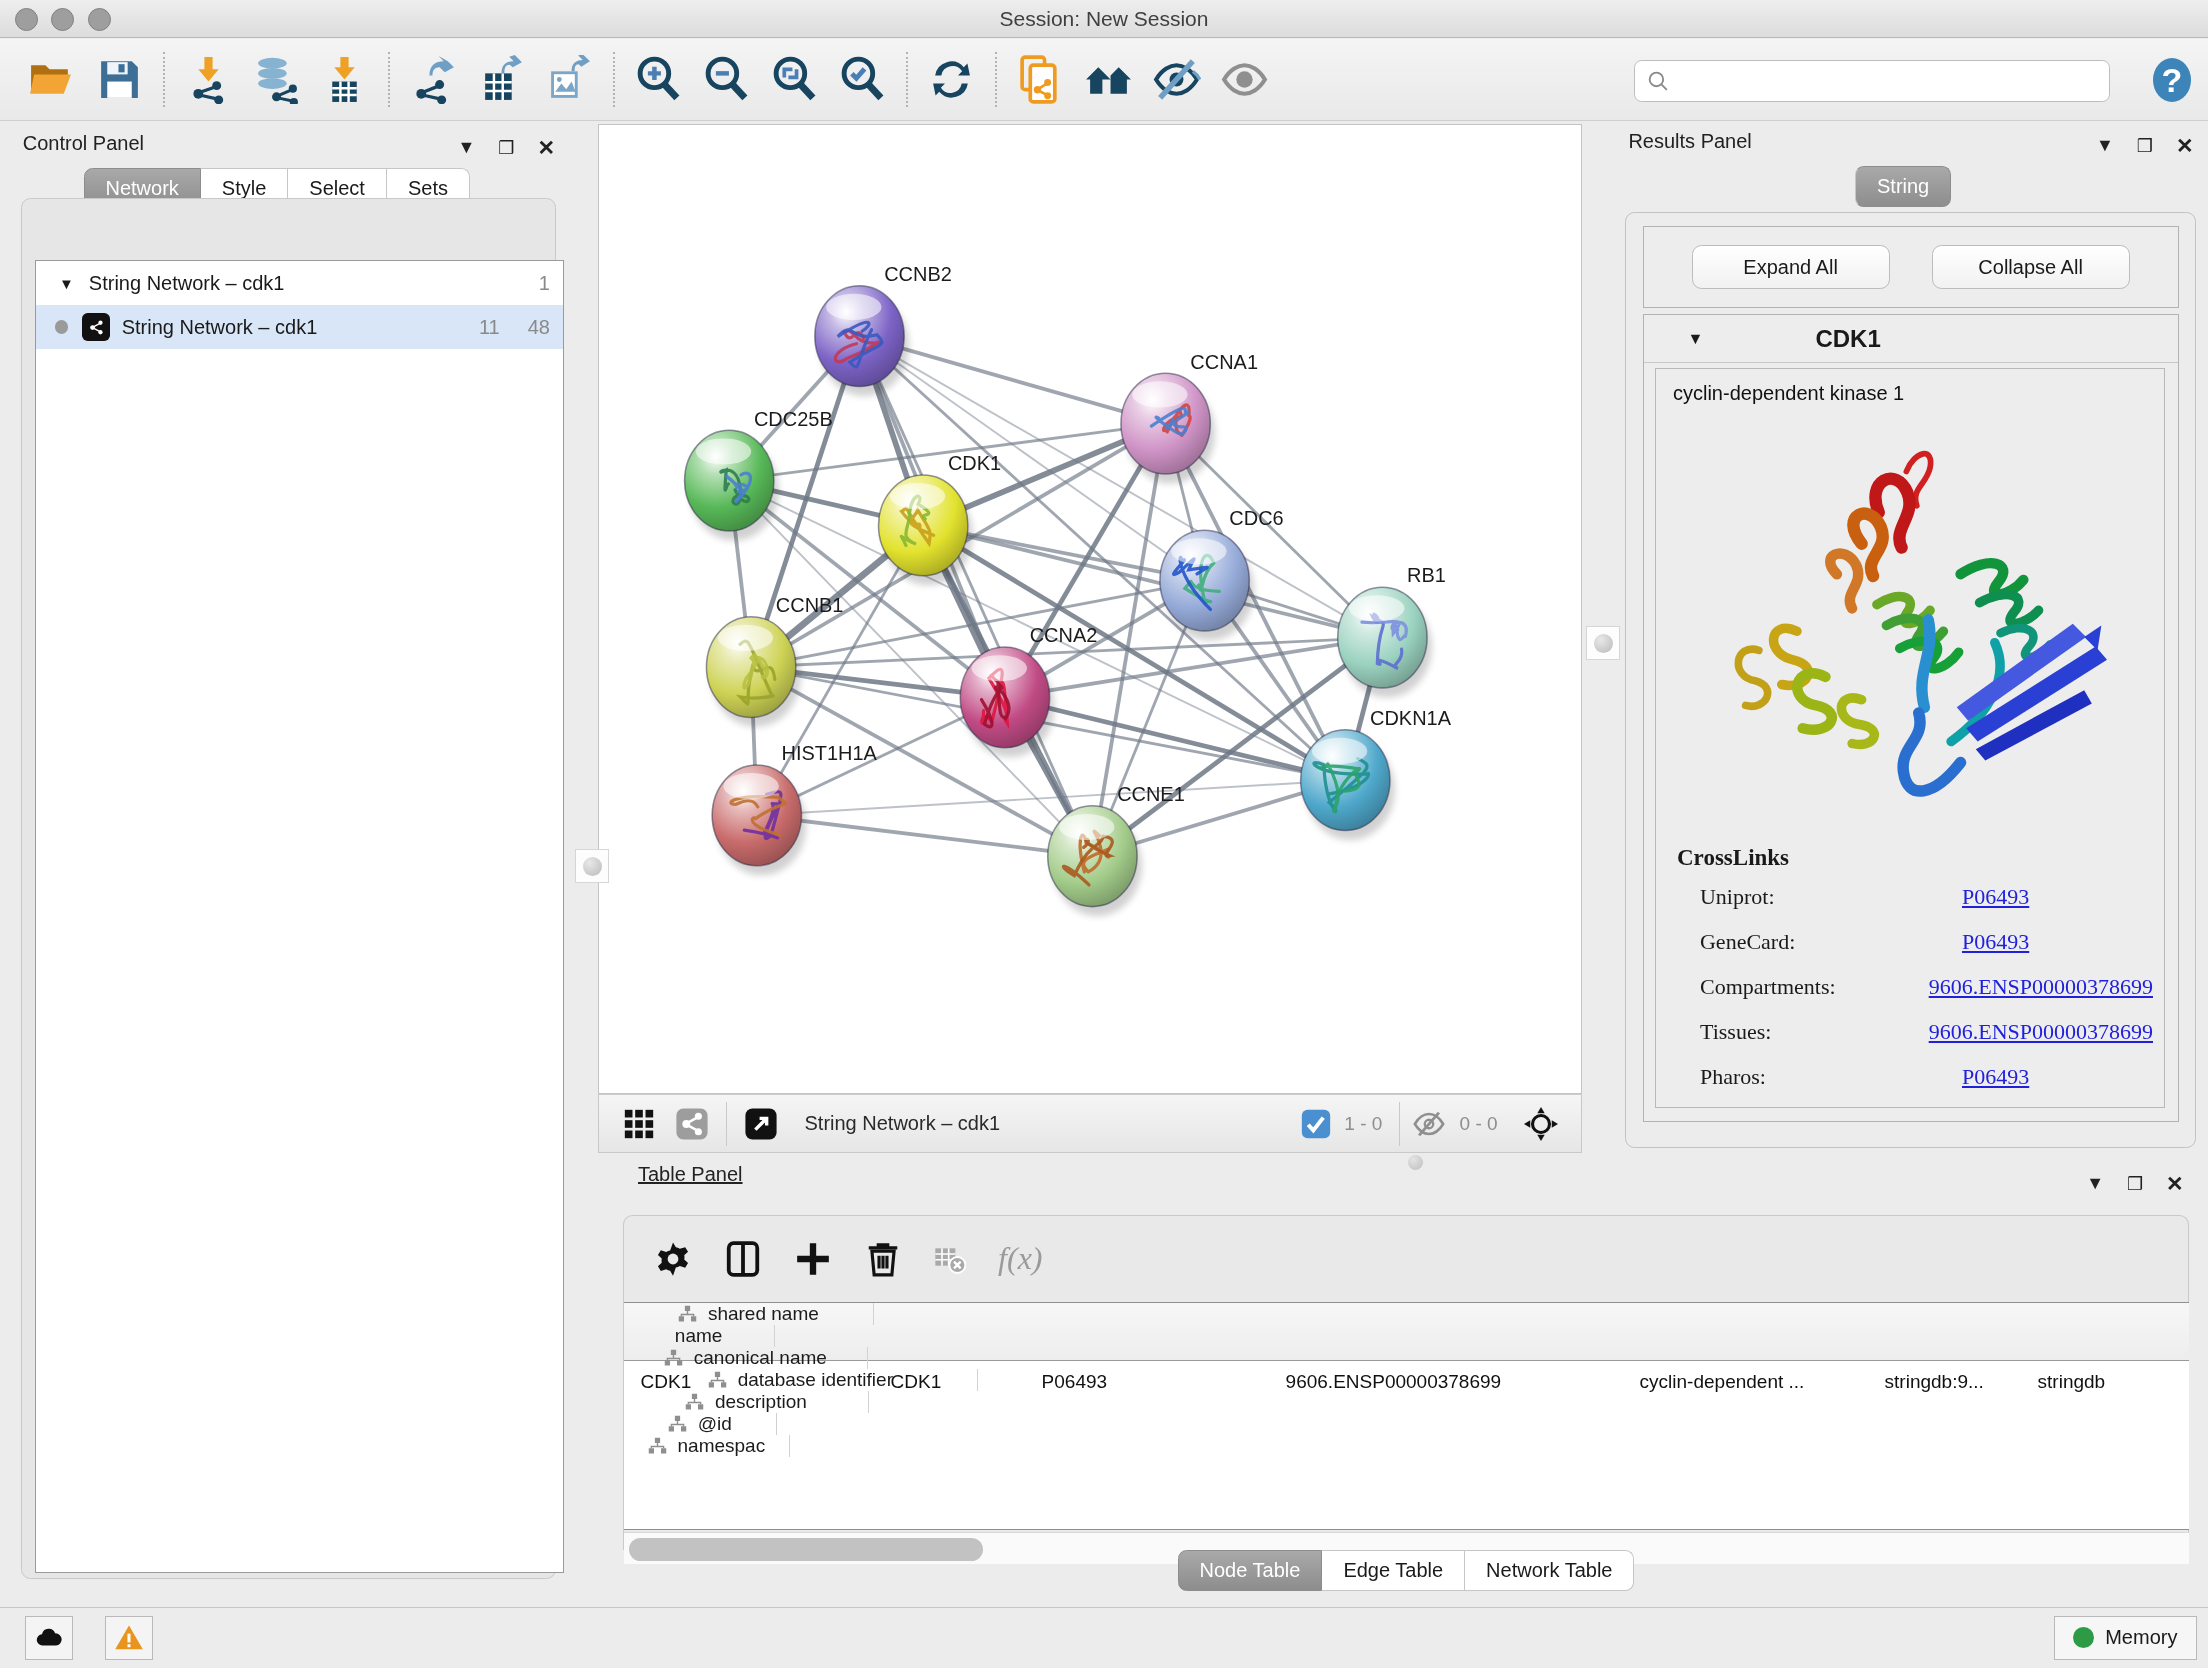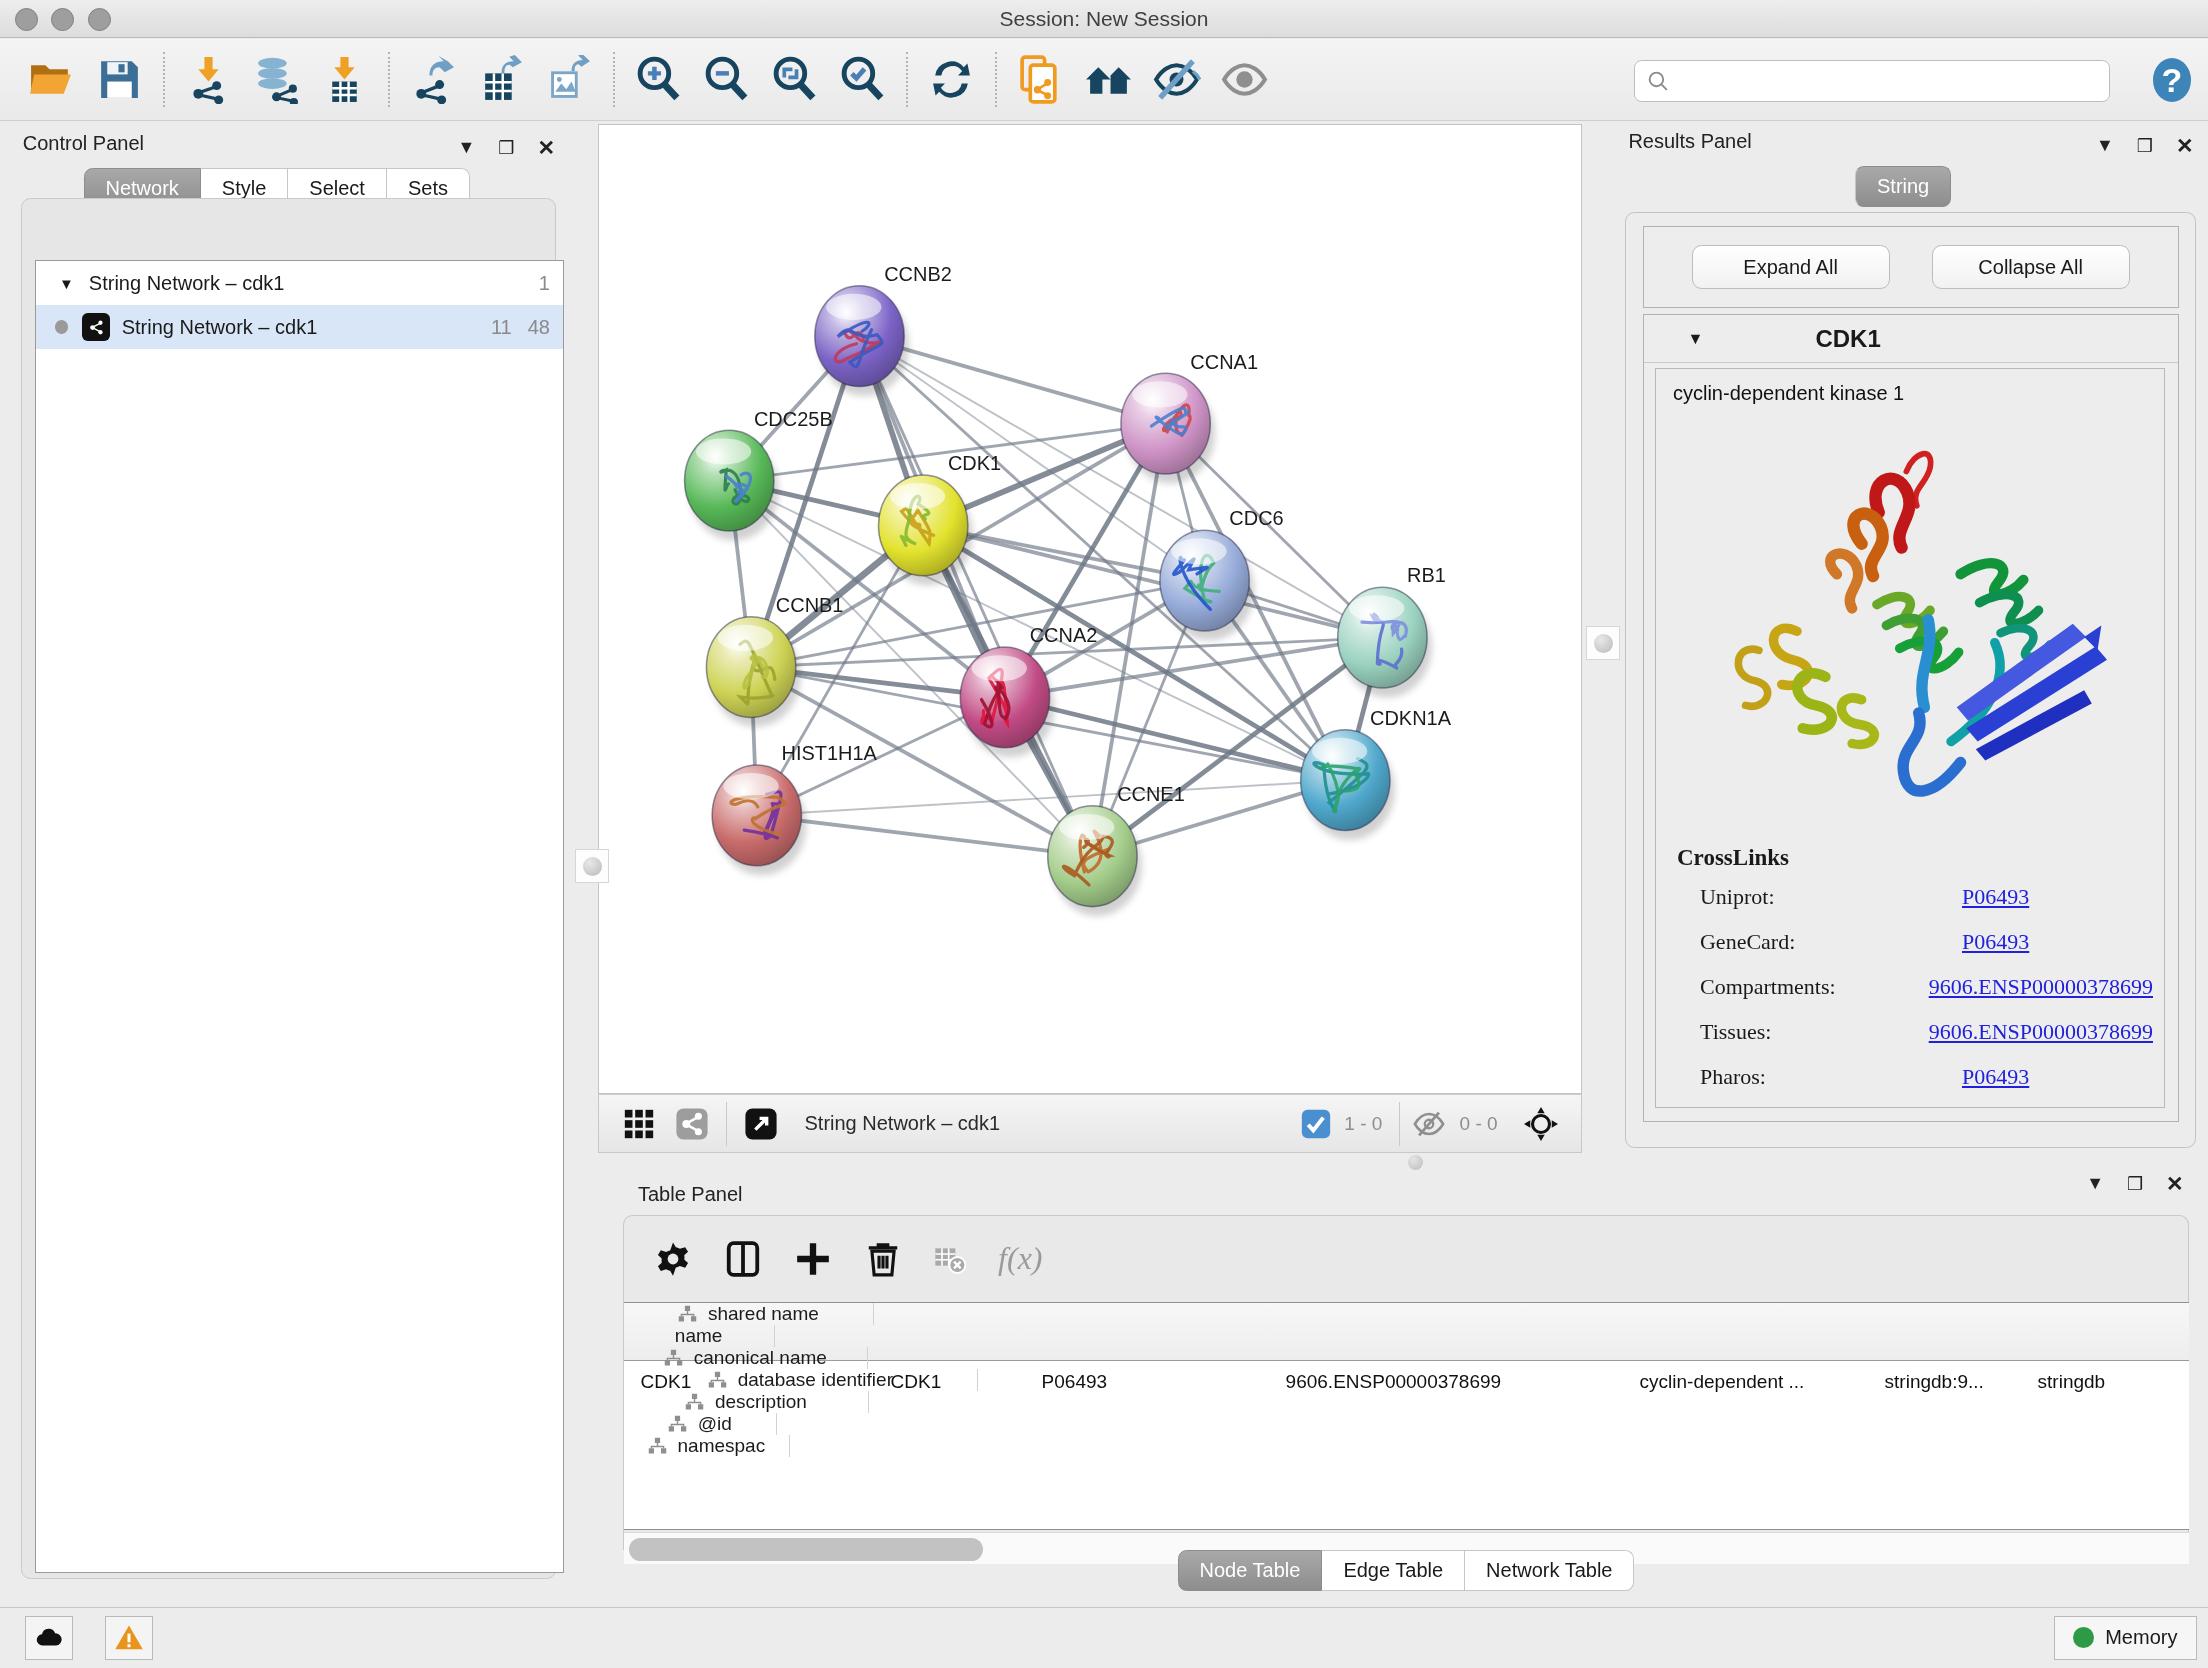--- a/index.html
+++ b/index.html
@@ -54,21 +54,21 @@
   .cp-list { position:absolute; left:13.3px; top:61px; width:529px; height:1313px;
     background:#fff; border:1px solid #9a9a9a; }
   .tree-row { height:44px; display:flex; align-items:center; font-size:20px; padding:0 13.3px; }
   .tree-row .count { color:#8a8a8a; margin-left:auto; }
   .tree-row.selected { background:#d8e6f7; }
   .tree-row .bullet { width:13.3px; height:13.3px; border-radius:50%; background:#9a9a9a; margin:0 13.3px 0 5.7px; }
   .share-badge { width:28.5px; height:28.5px; background:#111; border-radius:5.7px; margin-right:11.4px;
     display:flex; align-items:center; justify-content:center; }
   .share-badge svg { width:19px; height:19px; }
   .tri { display:inline-block; margin:0 15px 0 9.5px; font-size:15px; }
-  .nums { margin-left:auto; color:#8a8a8a; display:flex; gap:16px; }
+  .nums { margin-left:auto; color:#8a8a8a; display:flex; gap:28px; }
 
   
   .netview { position:absolute; left:598px; top:124px; width:984px; height:970px;
     background:#fff; border:1px solid #c4c4c4; }
   .netbar { position:absolute; left:598px; top:1094px; width:984px; height:59px;
     background:linear-gradient(#f5f5f5,#e6e6e6); border:1px solid #c8c8c8; border-top:1px solid #cccccc;
     display:flex; align-items:center; }
   .nb-ico { width:53px; height:44px; display:flex; align-items:center; justify-content:center; }
   .nb-ico svg { width:34px; height:34px; }
   .nb-sep { width:0; height:44px; border-left:1px solid #c9c9c9; margin:0 7.6px; }
@@ -689,21 +689,21 @@
                 <a href="#" style="color: rgb(33, 33, 221);">P06493</a>
               </div>
             </div>
         </div>
       </div>
     </div>
   </div>
 </div>
 
 <div class="table-panel">
-  <div class="phead" style="left:23px; top:21px;">Table Panel</div>
+  <div class="phead" style="left:23px; top:1px;text-decoration:underline;">Table Panel</div>
   <div class="winctrl" style="right:13.3px; top:9.5px;">
     <span class="wc">▼</span>
     <span class="wc">❒</span>
     <span class="wc close">✕</span>
   </div>
   <div class="tp-card">
     <div class="tp-toolbar">
       <svg viewBox="0 0 24 24">
           <path fill="#111" d="M12 1.5 13.8 4.6a7.6 7.6 0 0 1 2.5 1L19.7 4.5 21.5 7.4l-2.4 2.3c.2.8.2 1.7 0 2.6l2.4 2.3-1.8 2.9-3.4-1.1a7.6 7.6 0 0 1-2.5 1L12 22.5l-1.8-3.1a7.6 7.6 0 0 1-2.5-1l-3.4 1.1L2.5 16.6l2.4-2.3a7.6 7.6 0 0 1 0-2.6L2.5 9.4 4.3 6.5l3.4 1.1a7.6 7.6 0 0 1 2.5-1z"></path>
           <circle cx="12" cy="12" r="3.4" fill="#e9e9e9"></circle>

